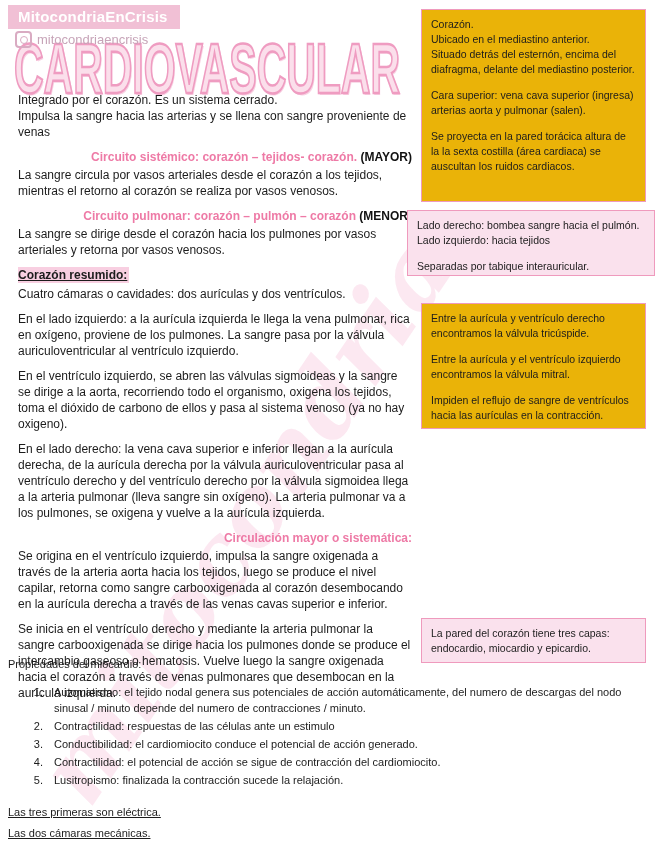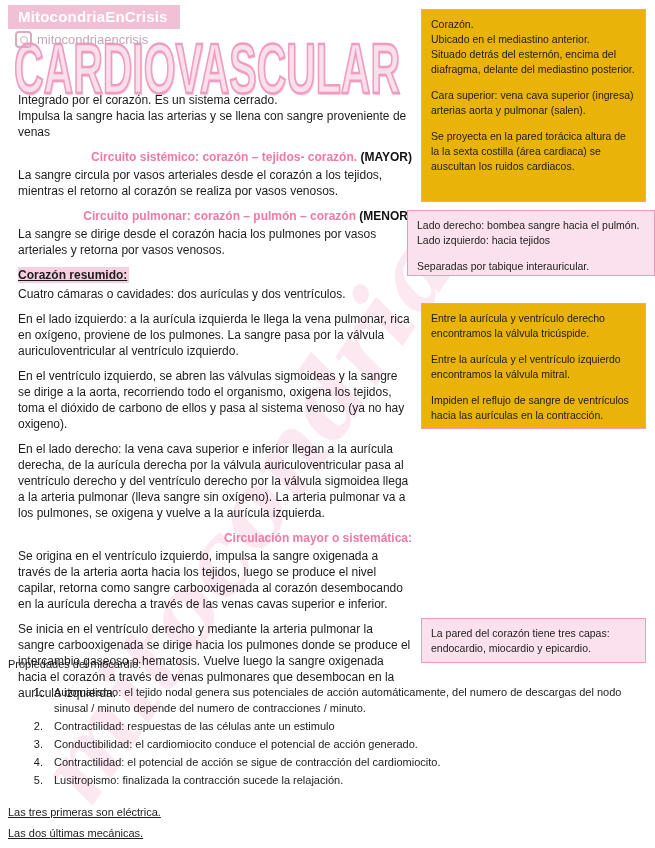--- a/index.html
+++ b/index.html
@@ -141,14 +141,14 @@
 <div class="bottom">
   <p class="props-heading">Propiedades del miocardio:</p>
   <ol>
     <li>Automatismo: el tejido nodal genera sus potenciales de acción automáticamente, del numero de descargas del nodo sinusal / minuto depende del numero de contracciones / minuto.</li>
     <li>Contractilidad: respuestas de las células ante un estimulo</li>
     <li>Conductibilidad: el cardiomiocito conduce el potencial de acción generado.</li>
     <li>Contractilidad: el potencial de acción se sigue de contracción del cardiomiocito.</li>
     <li>Lusitropismo: finalizada la contracción sucede la relajación.</li>
   </ol>
   <p class="note note-first">Las tres primeras son eléctrica.</p>
-  <p class="note note-second">Las dos últimas mecánicas.</p>
+  <p class="note note-second">Las dos cámaras mecánicas.</p>
 </div>
 
 </body></html>

